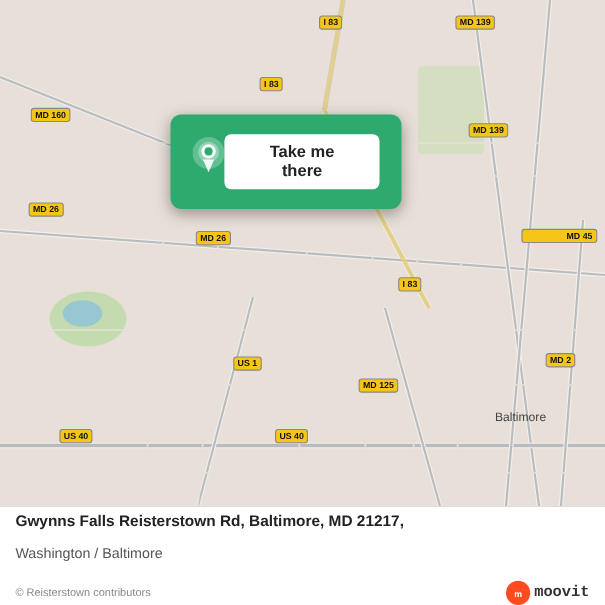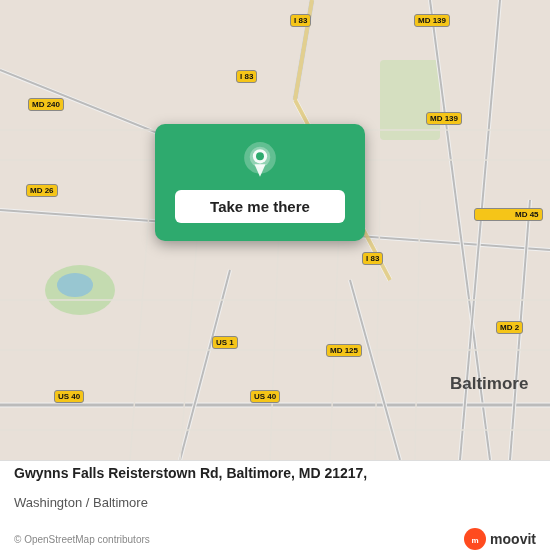--- a/index.html
+++ b/index.html
@@ -22,28 +22,27 @@
 
     
     #map-svg {
       width: 100%;
       height: 100%;
     }
 
     
     #popup-card {
       position: absolute;
-      top: 124px;
+      top: 104px;
       left: 155px;
       width: 210px;
       background: #2eaa6e;
       border-radius: 10px;
       padding: 18px 20px 18px 20px;
       display: flex;
-      flex-direction: column;
       align-items: center;
       box-shadow: 0 4px 14px rgba(0,0,0,0.35);
     }
 
     #popup-pin {
       width: 38px;
       height: 38px;
       margin-bottom: 10px;
     }
 
@@ -110,39 +109,40 @@
       border-radius: 50%;
       display: flex;
       align-items: center;
       justify-content: center;
     }
 
     #moovit-text {
       font-size: 14px;
       font-weight: bold;
       color: #333;
+      font-family: Liberation Mono, monospace;
     }
 
     
     .road-badge {
       position: absolute;
       background: #f5c518;
       border: 1.5px solid #888;
       border-radius: 3px;
       font-size: 8px;
       font-weight: bold;
       padding: 1px 3px;
       color: #111;
       white-space: nowrap;
     }
 
     .city-label {
       position: absolute;
-      font-size: 17px;
-      font-weight: bold;
+      font-size: 11px;
+      font-weight: normal;
       color: #444;
     }
   </style>
 </head>
 <body>
 
 <div id="map-container">
   <svg id="map-svg" viewBox="0 0 550 460" xmlns="http://www.w3.org/2000/svg">
 
     <rect width="550" height="460" fill="#e8e0d8"></rect>
@@ -197,24 +197,24 @@
     <line x1="312" y1="0" x2="295" y2="100" stroke="#e8d080" stroke-width="4" opacity="0.8"></line>
     <line x1="295" y1="100" x2="390" y2="280" stroke="#e8d080" stroke-width="4" opacity="0.8"></line>
   </svg>
 
   
   <div class="road-badge" style="left:290px;top:14px;">I 83</div>
   <div class="road-badge" style="left:236px;top:70px;">I 83</div>
   <div class="road-badge" style="left:362px;top:252px;">I 83</div>
   <div class="road-badge" style="left:414px;top:14px;">MD 139</div>
   <div class="road-badge" style="left:426px;top:112px;">MD 139</div>
-  <div class="road-badge" style="left:28px;top:98px;">MD 240</div>
+  <div class="road-badge" style="left:28px;top:98px;">MD 160</div>
   <div class="road-badge" style="left:26px;top:184px;">MD 26</div>
   <div class="road-badge" style="left:178px;top:210px;">MD 26</div>
-  <div class="road-badge" style="left:212px;top:336px;">US 1</div>
+  <div class="road-badge" style="left:212px;top:324px;">US 1</div>
   <div class="road-badge" style="left:326px;top:344px;">MD 125</div>
   <div class="road-badge" style="left:496px;top:321px;">MD 2</div>
   <div class="road-badge" style="left:54px;top:390px;">US 40</div>
   <div class="road-badge" style="left:250px;top:390px;">US 40</div>
   <div class="road-badge" style="left:474px;top:208px;padding-left:40px;">MD 45</div>
 
   
   <div class="city-label" style="left:450px;top:374px;">Baltimore</div>
 
   
@@ -228,21 +228,21 @@
       <polygon points="20,44 13,28 27,28" fill="white" opacity="0.9"></polygon>
     </svg>
     <button id="popup-btn">Take me there</button>
   </div>
 </div>
 
 <div id="bottom-bar">
   <div id="address-line">Gwynns Falls Reisterstown Rd, Baltimore, MD 21217,</div>
   <div id="region-line">Washington / Baltimore</div>
   <div id="bottom-footer">
-    <span id="osm-attribution">© OpenStreetMap contributors</span>
+    <span id="osm-attribution">© Reisterstown contributors</span>
     <div id="moovit-logo">
       <div id="moovit-icon">
         <svg width="14" height="14" viewBox="0 0 14 14" xmlns="http://www.w3.org/2000/svg">
           <circle cx="7" cy="7" r="6" fill="#ff4b1f"></circle>
           <text x="3.5" y="10.5" font-size="8" fill="white" font-weight="bold">m</text>
         </svg>
       </div>
       <span id="moovit-text">moovit</span>
     </div>
   </div>

